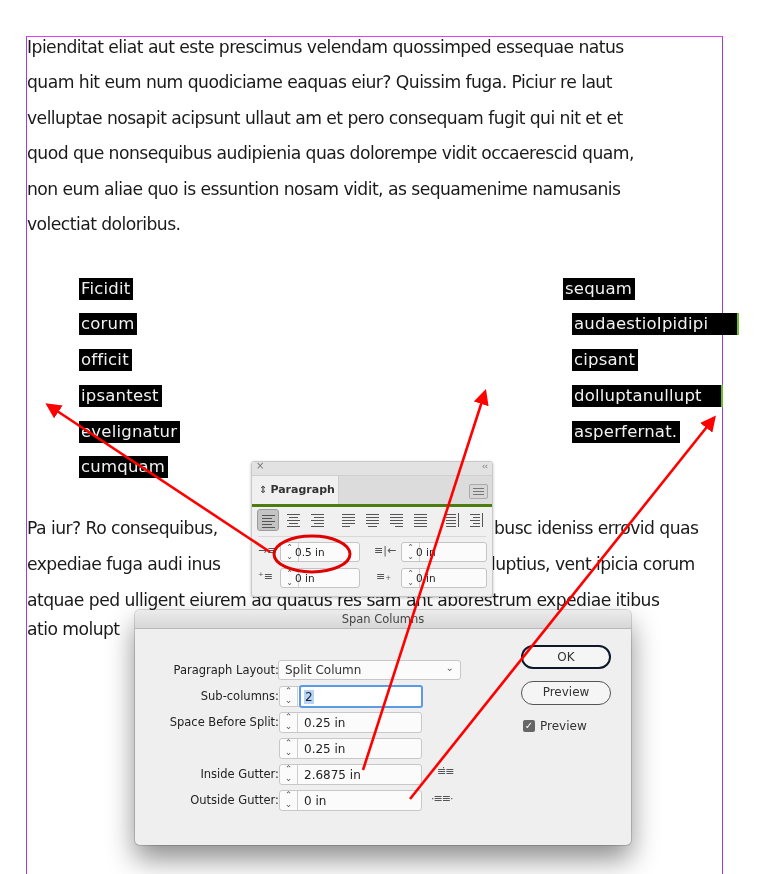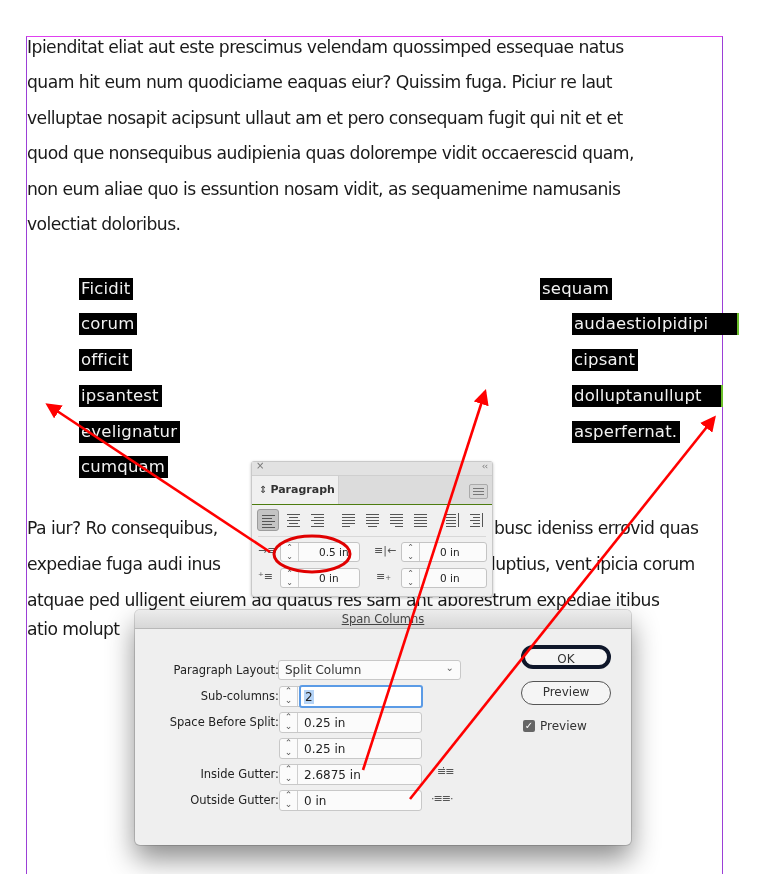--- a/index.html
+++ b/index.html
@@ -6,48 +6,48 @@
   body{width:776px;height:874px;position:relative;overflow:hidden;background:#fff;font-family:"DejaVu Sans",sans-serif;}
   .frame{position:absolute;left:26px;top:36px;width:697px;height:860px;border-left:1px solid #9b3fd6;border-right:1px solid #9b3fd6;border-top:1px solid #e040f0;box-sizing:border-box;}
   .body-line{position:absolute;left:27px;font-family:"DejaVu Sans",sans-serif;font-size:17.2px;color:#1a1a1a;white-space:nowrap;letter-spacing:-0.55px;transform-origin:left top;}
   .hl{position:absolute;background:#000;color:#f2f2f2;font-family:"DejaVu Sans",sans-serif;font-size:16.5px;line-height:22px;height:22px;padding:0 3px 0 2px;white-space:nowrap;letter-spacing:0.2px;box-sizing:border-box;}
   .hl.clip{overflow:hidden;border-right:2px solid #6bbf2a;}
   
   .ppanel{position:absolute;left:251px;top:461px;width:240px;height:134px;background:#f0f0f0;border:1px solid #c9c9c9;border-radius:3px;box-shadow:0 1px 3px rgba(0,0,0,.25);}
   .ppanel .topbar{height:13px;background:#e2e2e2;border-bottom:1px solid #cfcfcf;position:relative;}
   .ppanel .x{position:absolute;left:4px;top:-2px;font-size:10px;color:#777;}
   .ppanel .collapse{position:absolute;right:5px;top:-1px;font-size:9px;color:#777;letter-spacing:-1px;}
-  .ppanel .tabrow{height:28px;background:#dcdcdc;position:relative;border-bottom:1px solid #4d7c0f;}
+  .ppanel .tabrow{height:28px;background:#dcdcdc;position:relative;border-bottom:3px solid #4d7c0f;}
   .ppanel .tab{position:absolute;left:0;top:0;width:87px;height:28px;background:#f0f0f0;border-right:1px solid #cfcfcf;font-size:11px;font-weight:bold;color:#333;line-height:28px;padding-left:7px;box-sizing:border-box;}
   .ppanel .menu{position:absolute;right:4px;top:8px;width:17px;height:13px;background:#d6d6d6;border:1px solid #aaa;border-radius:2px;}
   .ppanel .menu i{position:absolute;left:3px;right:3px;height:1px;background:#777;}
   .align-row{position:absolute;top:47px;left:5px;height:24px;width:230px;}
   .abtn{position:absolute;top:0;width:22px;height:22px;}
   .abtn.sel{background:#c4c4c4;border:1px solid #9c9c9c;border-radius:3px;box-sizing:border-box;}
   .abtn i{position:absolute;height:1.3px;background:#555;}
   .psep{position:absolute;left:6px;right:6px;top:74px;height:1px;background:#d8d8d8;}
   .pfield{position:absolute;height:20px;background:#fbfbfb;border:1px solid #c4c4c4;border-radius:3px;box-sizing:border-box;font-size:10.5px;color:#222;}
   .pfield .spin{position:absolute;left:0;top:0;width:17px;height:100%;border-right:1px solid #cfcfcf;font-size:8px;color:#555;text-align:center;line-height:9px;}
-  .pfield .val{position:absolute;left:38px;top:3px;}
+  .pfield .val{position:absolute;left:14px;top:3px;}
   .picon{position:absolute;font-size:11px;color:#555;}
   
   .dialog{position:absolute;left:135px;top:610px;width:496px;height:235px;background:#efefef;border-radius:5px;box-shadow:0 14px 28px rgba(0,0,0,.45),0 0 0 1px rgba(0,0,0,.15);overflow:hidden;}
-  .dtitle{height:18px;background:linear-gradient(#ececec,#d7d7d7);border-bottom:1px solid #b8b8b8;text-align:center;font-size:11.5px;color:#444;line-height:18px;text-decoration:underline;}
+  .dtitle{height:18px;background:linear-gradient(#ececec,#d7d7d7);border-bottom:1px solid #b8b8b8;text-align:center;font-size:11.5px;color:#444;line-height:18px;}
   .dlabel{position:absolute;font-size:11.5px;color:#222;text-align:right;width:200px;}
   .dfield{position:absolute;left:144px;height:21px;background:#fbfbfb;border:1px solid #c8c8c8;border-radius:3px;box-sizing:border-box;font-size:12px;color:#222;}
   .dfield .spin{position:absolute;left:0;top:0;width:17px;height:100%;border-right:1px solid #cfcfcf;font-size:9px;color:#555;text-align:center;line-height:9px;}
   .dfield .val{position:absolute;left:24px;top:3px;}
   .dfield.focus .box{position:absolute;left:19px;top:-2px;right:-2px;bottom:-2px;border:2px solid #5b9be6;border-radius:3px;background:#fff;}
   .dfield.focus .val{z-index:2;}
   .dfield.focus .sel{background:#b5d4f7;padding:0 1px;}
   .dselect{position:absolute;left:143px;top:50px;width:183px;height:20px;background:#fbfbfb;border:1px solid #c8c8c8;border-radius:3px;box-sizing:border-box;font-size:12px;color:#333;}
   .dselect .val{position:absolute;left:6px;top:2px;}
   .dselect .chev{position:absolute;right:6px;top:1px;font-size:10px;color:#666;}
   .dbtn{position:absolute;left:386px;width:90px;height:24px;border:1.5px solid #555;border-radius:12px;background:#f5f5f5;box-sizing:border-box;text-align:center;line-height:21px;font-size:12px;color:#333;}
-  .dbtn.default{border:4px solid #0f172a;}
+  .dbtn.default{border:2px solid #0f172a;}
   .chk{position:absolute;left:388px;top:110px;width:12px;height:12px;background:#666;border-radius:2px;color:#fff;font-size:10px;line-height:12px;text-align:center;}
   .chklabel{position:absolute;left:405px;top:109px;font-size:12px;color:#333;}
   .gutter-icon{position:absolute;font-size:11px;color:#555;letter-spacing:-1px;}
   svg.arrows{position:absolute;left:0;top:0;width:776px;height:874px;pointer-events:none;}
 </style>
 </head>
 <body>
 
 <div class="frame"></div>
 
@@ -62,21 +62,21 @@
 
 <div>
   <div class="hl" style="left:79px;top:278px">Ficidit</div>
   <div class="hl" style="left:79px;top:313px">corum</div>
   <div class="hl" style="left:79px;top:349px">officit</div>
   <div class="hl" style="left:79px;top:385px">ipsantest</div>
   <div class="hl" style="left:79px;top:421px">evelignatur</div>
   <div class="hl" style="left:79px;top:456px">cumquam</div>
 </div>
 <div>
-  <div class="hl" style="left:540px;top:278px">sequam</div>
+  <div class="hl" style="left:563px;top:278px">sequam</div>
   <div class="hl clip" style="left:572px;top:313px;width:167px">audaestioIpidipi</div>
   <div class="hl" style="left:572px;top:349px">cipsant</div>
   <div class="hl clip" style="left:572px;top:385px;width:151px">dolluptanullupt</div>
   <div class="hl" style="left:572px;top:421px">asperfernat.</div>
 </div>
 
 <div>
   <div class="body-line" style="top:518px">Pa iur? Ro consequibus,</div>
   <div class="body-line" style="top:518px;left:494px">busc ideniss errovid quas</div>
   <div class="body-line" style="top:554px">expediae fuga audi inus</div>

